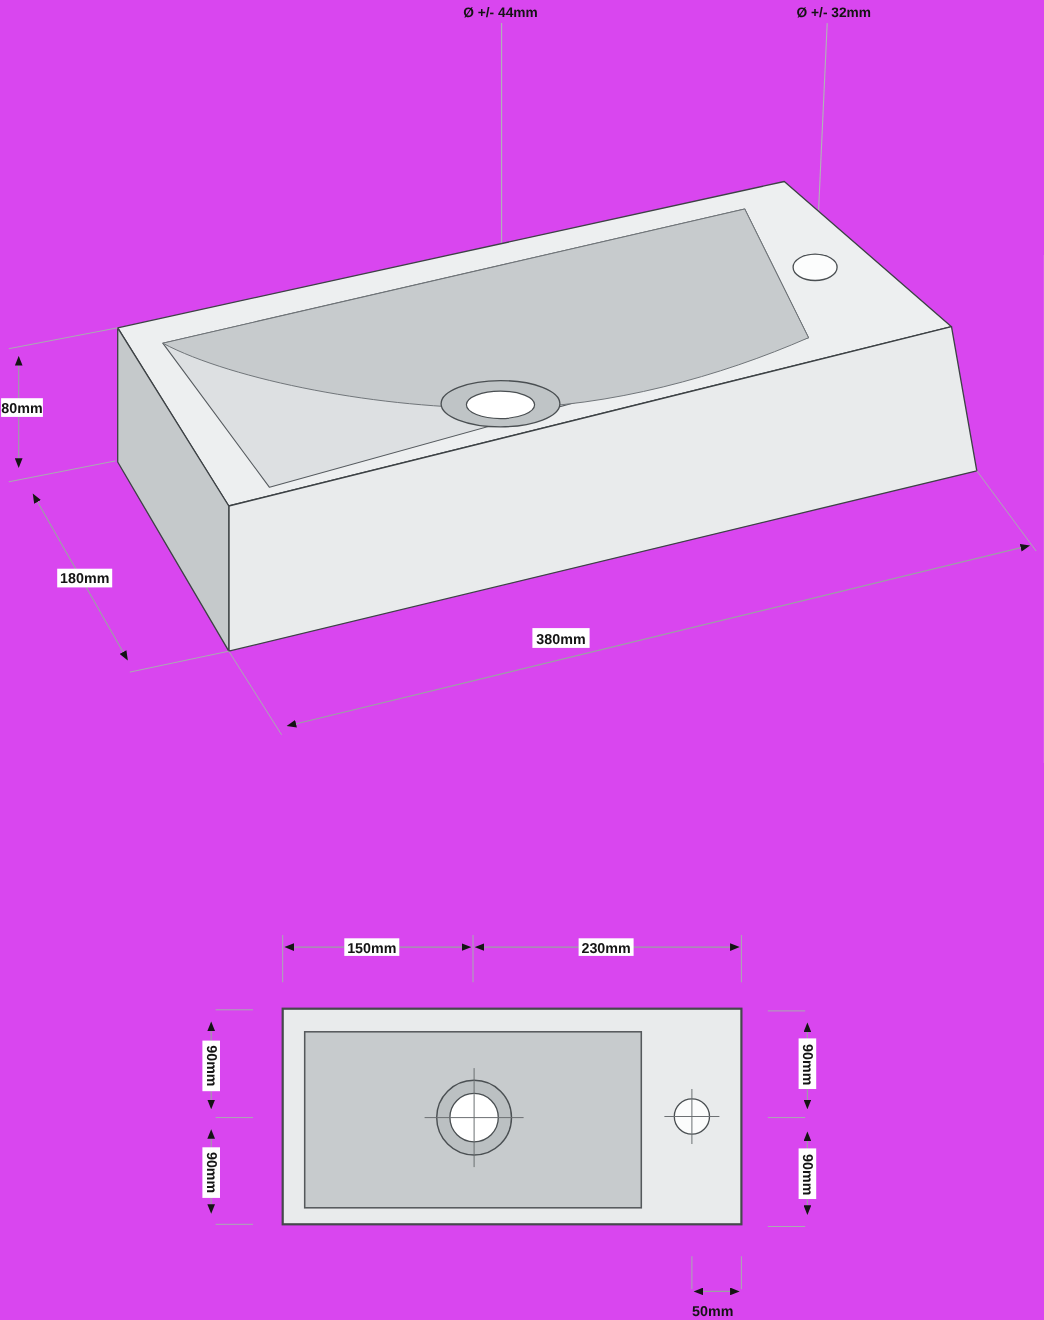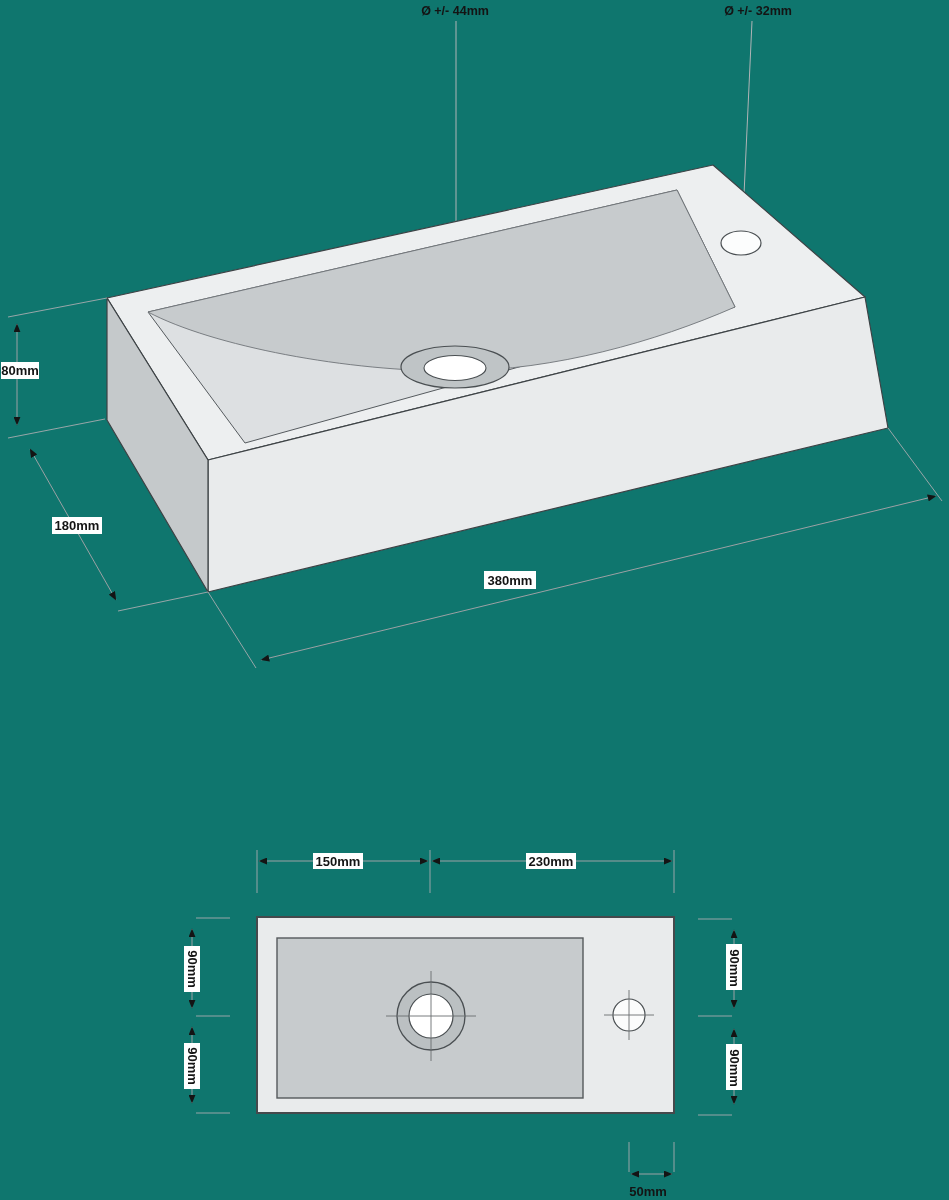--- a/index.html
+++ b/index.html
@@ -1,16 +1,16 @@
 <!DOCTYPE html>
 <html><head>
 <meta charset="utf-8">
 <style>
   html,body{margin:0;padding:0;background:#ffffff;}
-  .stage{width:949px;height:1200px;position:relative;background:#0f766e;}
+  .stage{width:949px;height:1200px;position:relative;background:#d946ef;}
   svg{display:block;}
   text{font-family:"Liberation Sans", sans-serif;fill:#141414;}
   .dim-label{font-size:13px;font-weight:bold;}
   .dia-label{font-size:12.5px;font-weight:bold;}
   .edge{stroke:#3d4245;stroke-width:1.2;stroke-linejoin:round;}
   .edge-thin{stroke:#565b5f;stroke-width:1;stroke-linejoin:round;}
   .dimline{stroke:#9ca1a4;stroke-width:1;fill:none;}
   .extline{stroke:#a8acaf;stroke-width:0.9;fill:none;}
   .leader{stroke:#b0b4b6;stroke-width:1;fill:none;}
   .crosshair{stroke:#6a6e71;stroke-width:0.9;fill:none;}

